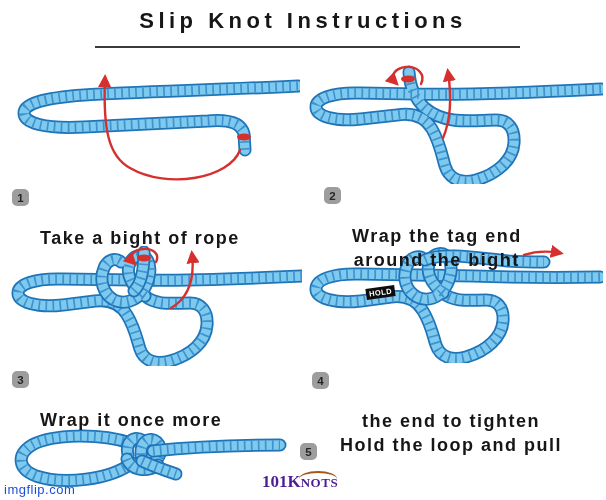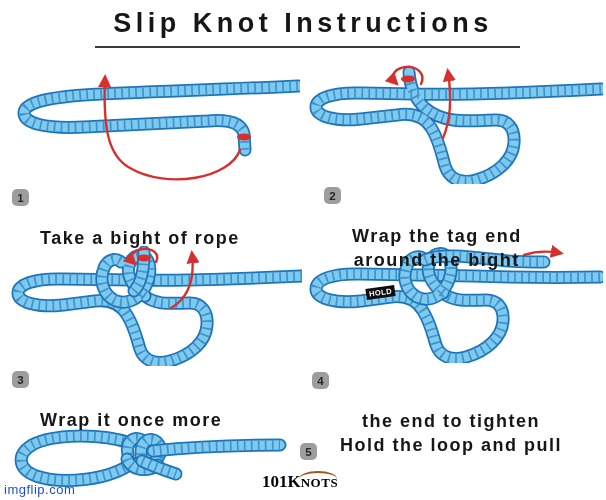--- a/index.html
+++ b/index.html
@@ -1,19 +1,19 @@
 <!DOCTYPE html>
 <html><head>
 <meta charset="utf-8">
 <style>
   html,body{margin:0;padding:0;background:#fff;}
   #sheet{position:relative;width:606px;height:500px;background:#ffffff;overflow:hidden;
          font-family:"Liberation Sans",sans-serif;}
   .title{position:absolute;top:8px;left:0;width:606px;text-align:center;
-         font-size:27px;font-weight:bold;letter-spacing:4.5px;color:#111;}
+         font-size:22px;font-weight:bold;letter-spacing:4.5px;color:#111;}
   .title-underline{position:absolute;top:46px;left:95px;width:425px;height:2px;background:#3a3a3a;}
   .caption{position:absolute;display:flex;align-items:flex-start;color:#161616;
            font-size:18px;font-weight:bold;letter-spacing:1.5px;line-height:24px;}
   .badge{flex:0 0 auto;width:17px;height:17px;border-radius:5px;margin-right:11px;margin-top:3px;
          display:flex;align-items:center;justify-content:center;
          font-size:11.5px;font-weight:bold;letter-spacing:0;}
   .cap-lines{text-align:center;margin-top:40px;}
   svg{position:absolute;}
   #hold-label{position:absolute;left:366px;top:287px;transform:rotate(-8deg);
               font-size:7.5px;font-weight:bold;letter-spacing:0.5px;padding:1px 3px;line-height:9px;}
@@ -146,17 +146,17 @@
       <span style="display:block">Hold the loop and pull</span>
     </span>
   </div>
 
   <div class="caption" style="left: 300px; top: 440px; color: rgb(22, 22, 22);">
     <span class="badge" style="background: rgb(157, 157, 157); color: rgb(38, 38, 38);">5</span>
   </div>
 
   <div id="watermark" style="color: #1d4ed8;">imgflip.com</div>
 
-  <div id="logo" style="color: #000000;">
+  <div id="logo" style="color: #4c1d95;">
     <span class="lg1">101K</span><span class="lg2"><span class="arc" style="border-top-color: rgb(165, 88, 27);"></span><span>NOTS</span></span>
   </div>
 
 </div>
 
 </body></html>

